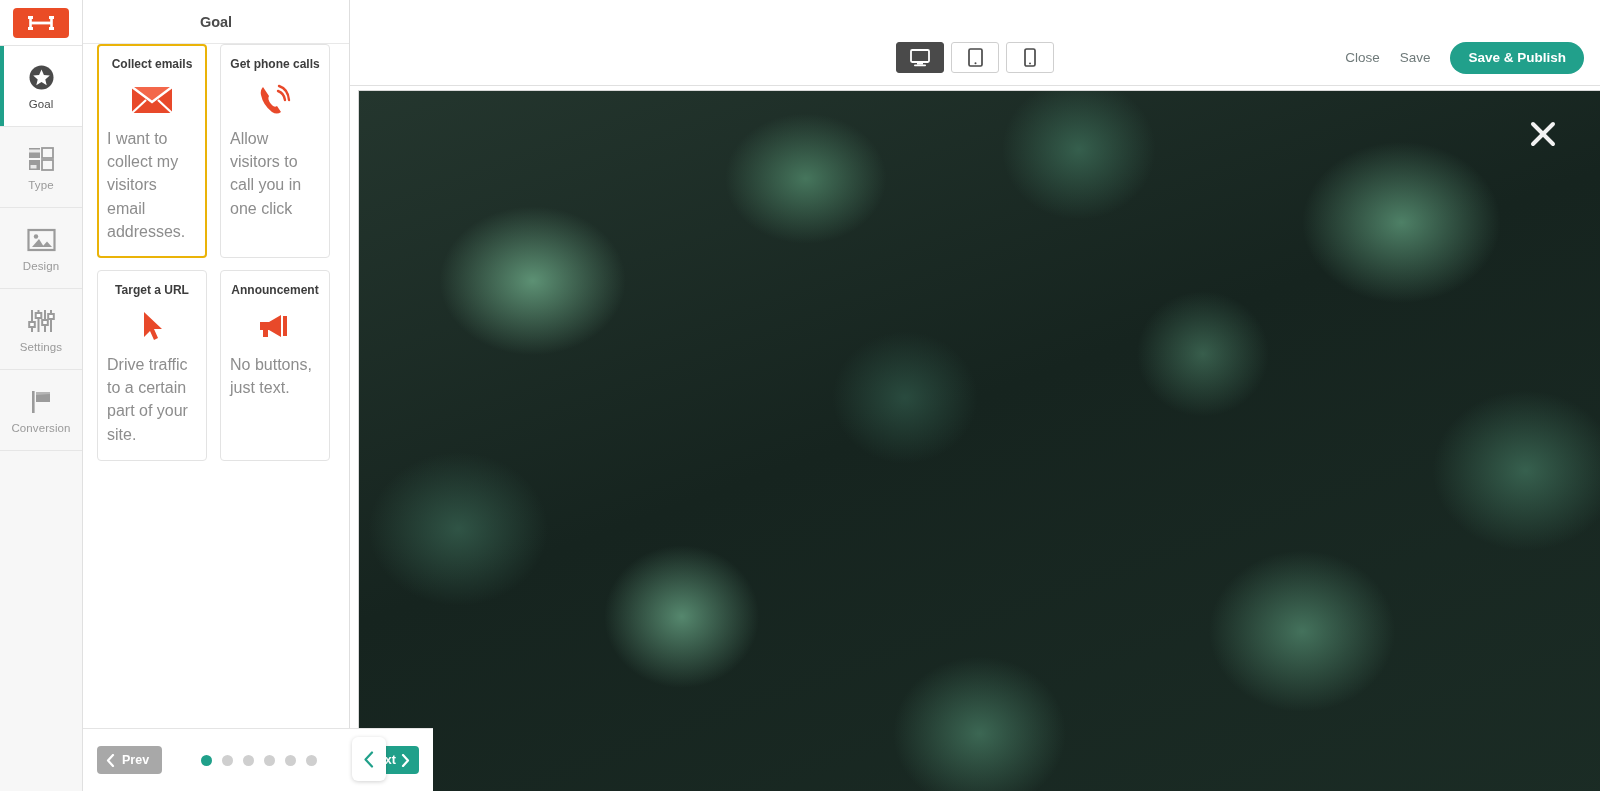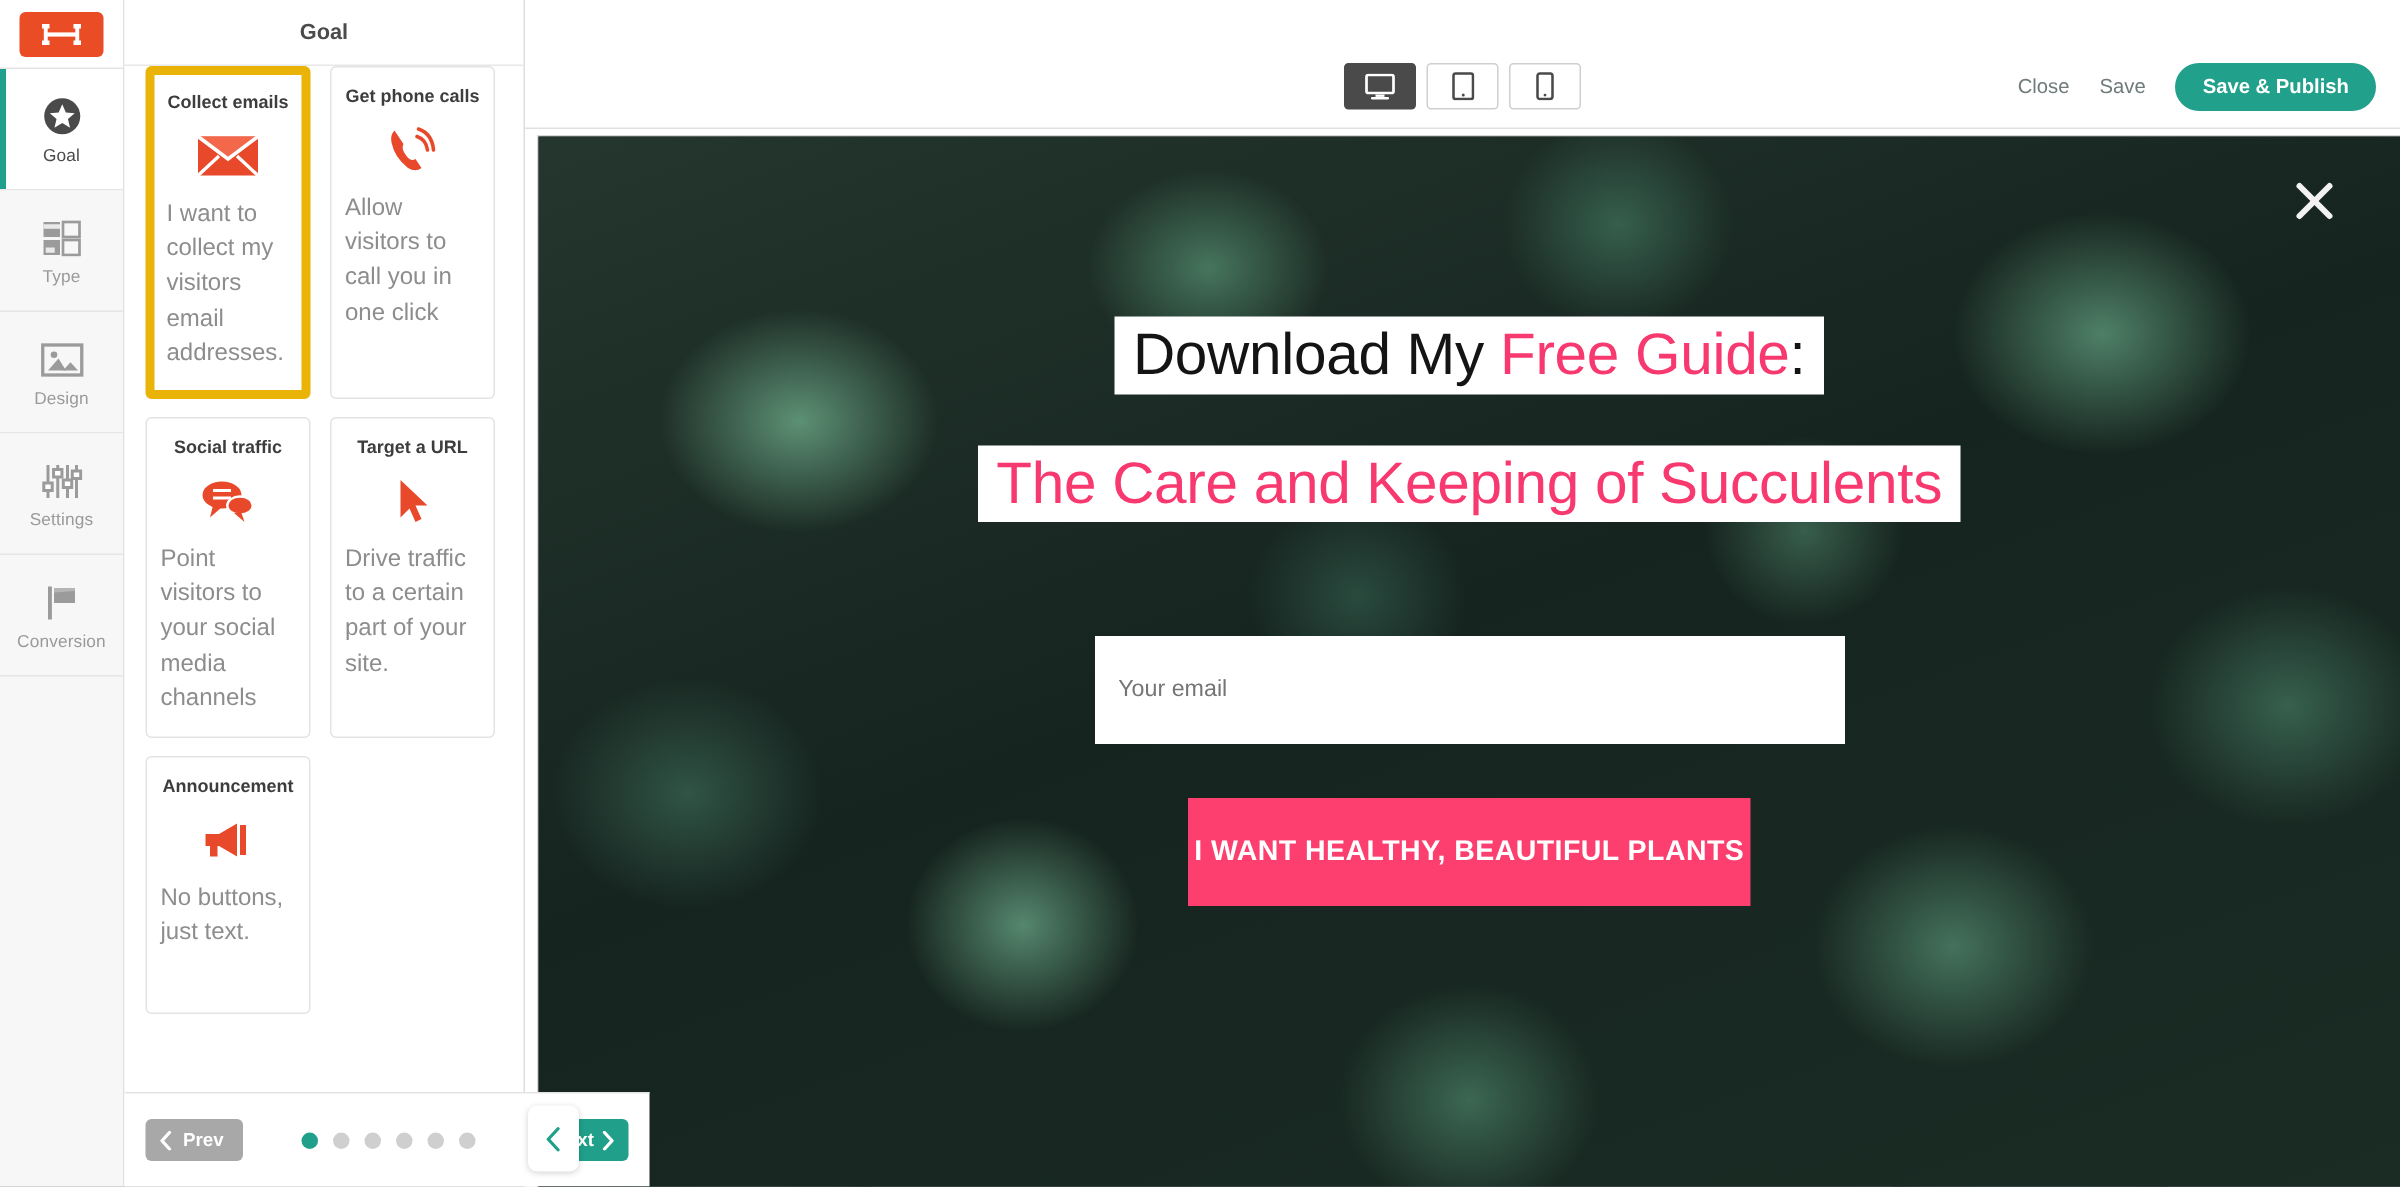--- a/index.html
+++ b/index.html
@@ -57,21 +57,21 @@
   }
   .cards {
     display: flex; flex-wrap: wrap; gap: 12px 13px;
     padding: 0 14px; align-content: flex-start;
   }
   .card {
     width: 110px; min-height: 172px; border: 1px solid #e3e3e3; border-radius: 4px;
     background: #fff; display: flex; flex-direction: column; align-items: center;
     padding: 12px 9px 14px; cursor: pointer;
   }
-  .card.selected { border: 6px solid #eab308; padding: 11px 8px 13px; }
+  .card.selected { border: 2px solid #eab308; padding: 11px 8px 13px; }
   .card-title { font-size: 12px; font-weight: bold; color: #3d3d3d; text-align: center; }
   .card-ico { height: 46px; display: flex; align-items: center; justify-content: center; margin: 6px 0 4px; }
   .card-desc { font-size: 16px; color: #8d8d8d; text-align: left; line-height: 1.45; }
 
   
   .panel-foot {
     position: absolute; left: 0; bottom: 0; width: 350px; height: 63px;
     background: #fff; border-top: 1px solid #e4e4e4;
     display: flex; align-items: center; padding: 0 14px; z-index: 6;
   }
@@ -296,34 +296,20 @@
         <span class="card-ico">
           <svg width="36" height="34" viewBox="0 0 36 34">
             <path d="M6 4 Q3 7 4 12 Q6 22 15 29 Q20 32 24 29 L20 23 Q17 25 14 21 Q10 16 12 13 Z" fill="#e8492a"></path>
             <path d="M21 8 Q27 10 28 17" fill="none" stroke="#e8492a" stroke-width="2.4" stroke-linecap="round"></path>
             <path d="M22 3 Q31 6 32 17" fill="none" stroke="#e8492a" stroke-width="2.4" stroke-linecap="round"></path>
           </svg>
         </span>
         <span class="card-desc">Allow visitors to call you in one click</span>
       </div>
 
-      <div class="card">
-        <span class="card-title">Social traffic</span>
-        <span class="card-ico">
-          <svg width="38" height="30" viewBox="0 0 38 30">
-            <ellipse cx="15" cy="11" rx="13" ry="9" fill="#e8492a"></ellipse>
-            <polygon points="9,18 7,26 15,19" fill="#e8492a"></polygon>
-            <line x1="9" y1="8" x2="21" y2="8" stroke="#fff" stroke-width="2"></line>
-            <line x1="9" y1="13" x2="21" y2="13" stroke="#fff" stroke-width="2"></line>
-            <ellipse cx="27" cy="18" rx="8.5" ry="6" fill="#e8492a" stroke="#fff" stroke-width="1.6"></ellipse>
-            <polygon points="28,23 30,29 23,23" fill="#e8492a"></polygon>
-          </svg>
-        </span>
-        <span class="card-desc">Point visitors to your social media channels</span>
-      </div>
 
       <div class="card">
         <span class="card-title">Target a URL</span>
         <span class="card-ico">
           <svg width="26" height="32" viewBox="0 0 26 32">
             <path d="M5 2 L5 27 L11 21 L15 30 L19 28 L15 19 L23 19 Z" fill="#e8492a"></path>
           </svg>
         </span>
         <span class="card-desc">Drive traffic to a certain part of your site.</span>
       </div>
@@ -406,28 +392,20 @@
           <div class="rosette" style="left:30px;top:560px;width:210px;height:180px;"></div>
         </div>
 
         <div class="close-x">
           <svg width="30" height="30" viewBox="0 0 30 30">
             <line x1="5" y1="5" x2="25" y2="25" stroke="#f2f2f2" stroke-width="4" stroke-linecap="round"></line>
             <line x1="25" y1="5" x2="5" y2="25" stroke="#f2f2f2" stroke-width="4" stroke-linecap="round"></line>
           </svg>
         </div>
 
-        <div class="bar-content">
-          <div class="head1"><span>Download My </span><span class="pink">Free Guide</span><span>:</span></div>
-          <div class="head2">The Care and Keeping of Succulents</div>
-          <div class="email-box">
-            <input type="text" placeholder="Your email" style="">
-          </div>
-          <button class="cta">I WANT HEALTHY, BEAUTIFUL PLANTS</button>
-        </div>
       </div>
     </div>
   </div>
 
   <div class="collapse">
     <svg width="12" height="17" viewBox="0 0 12 17">
       <polyline points="9,1.5 2.5,8.5 9,15.5" fill="none" stroke="#20a08a" stroke-width="2.2" stroke-linecap="round" stroke-linejoin="round"></polyline>
     </svg>
   </div>
 

